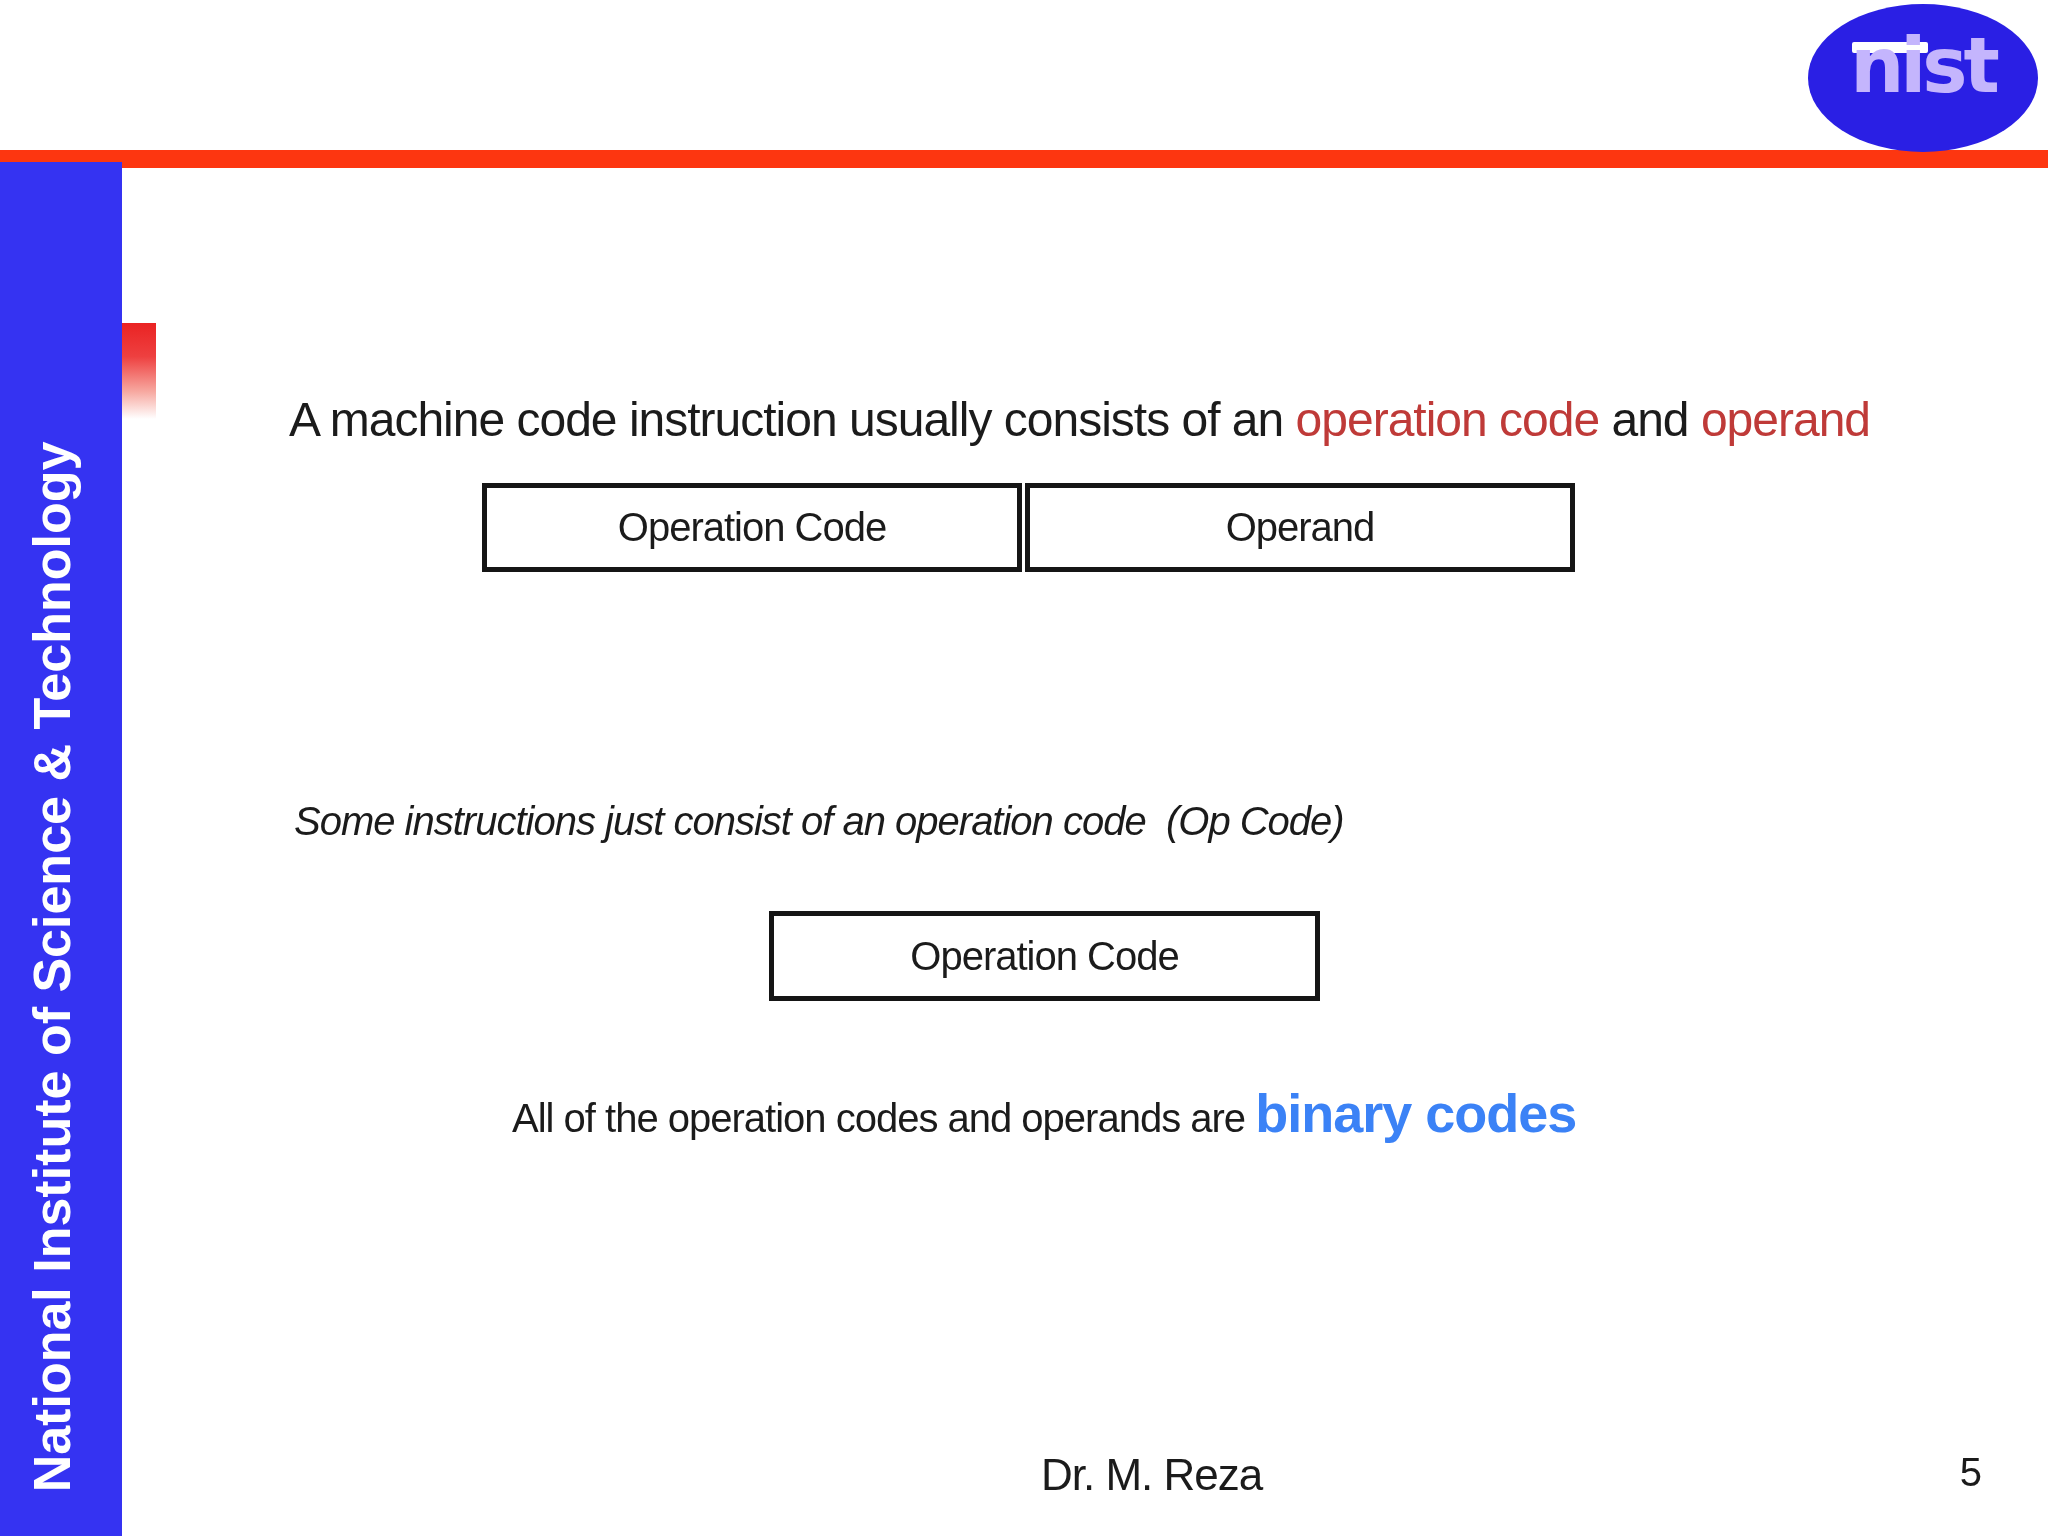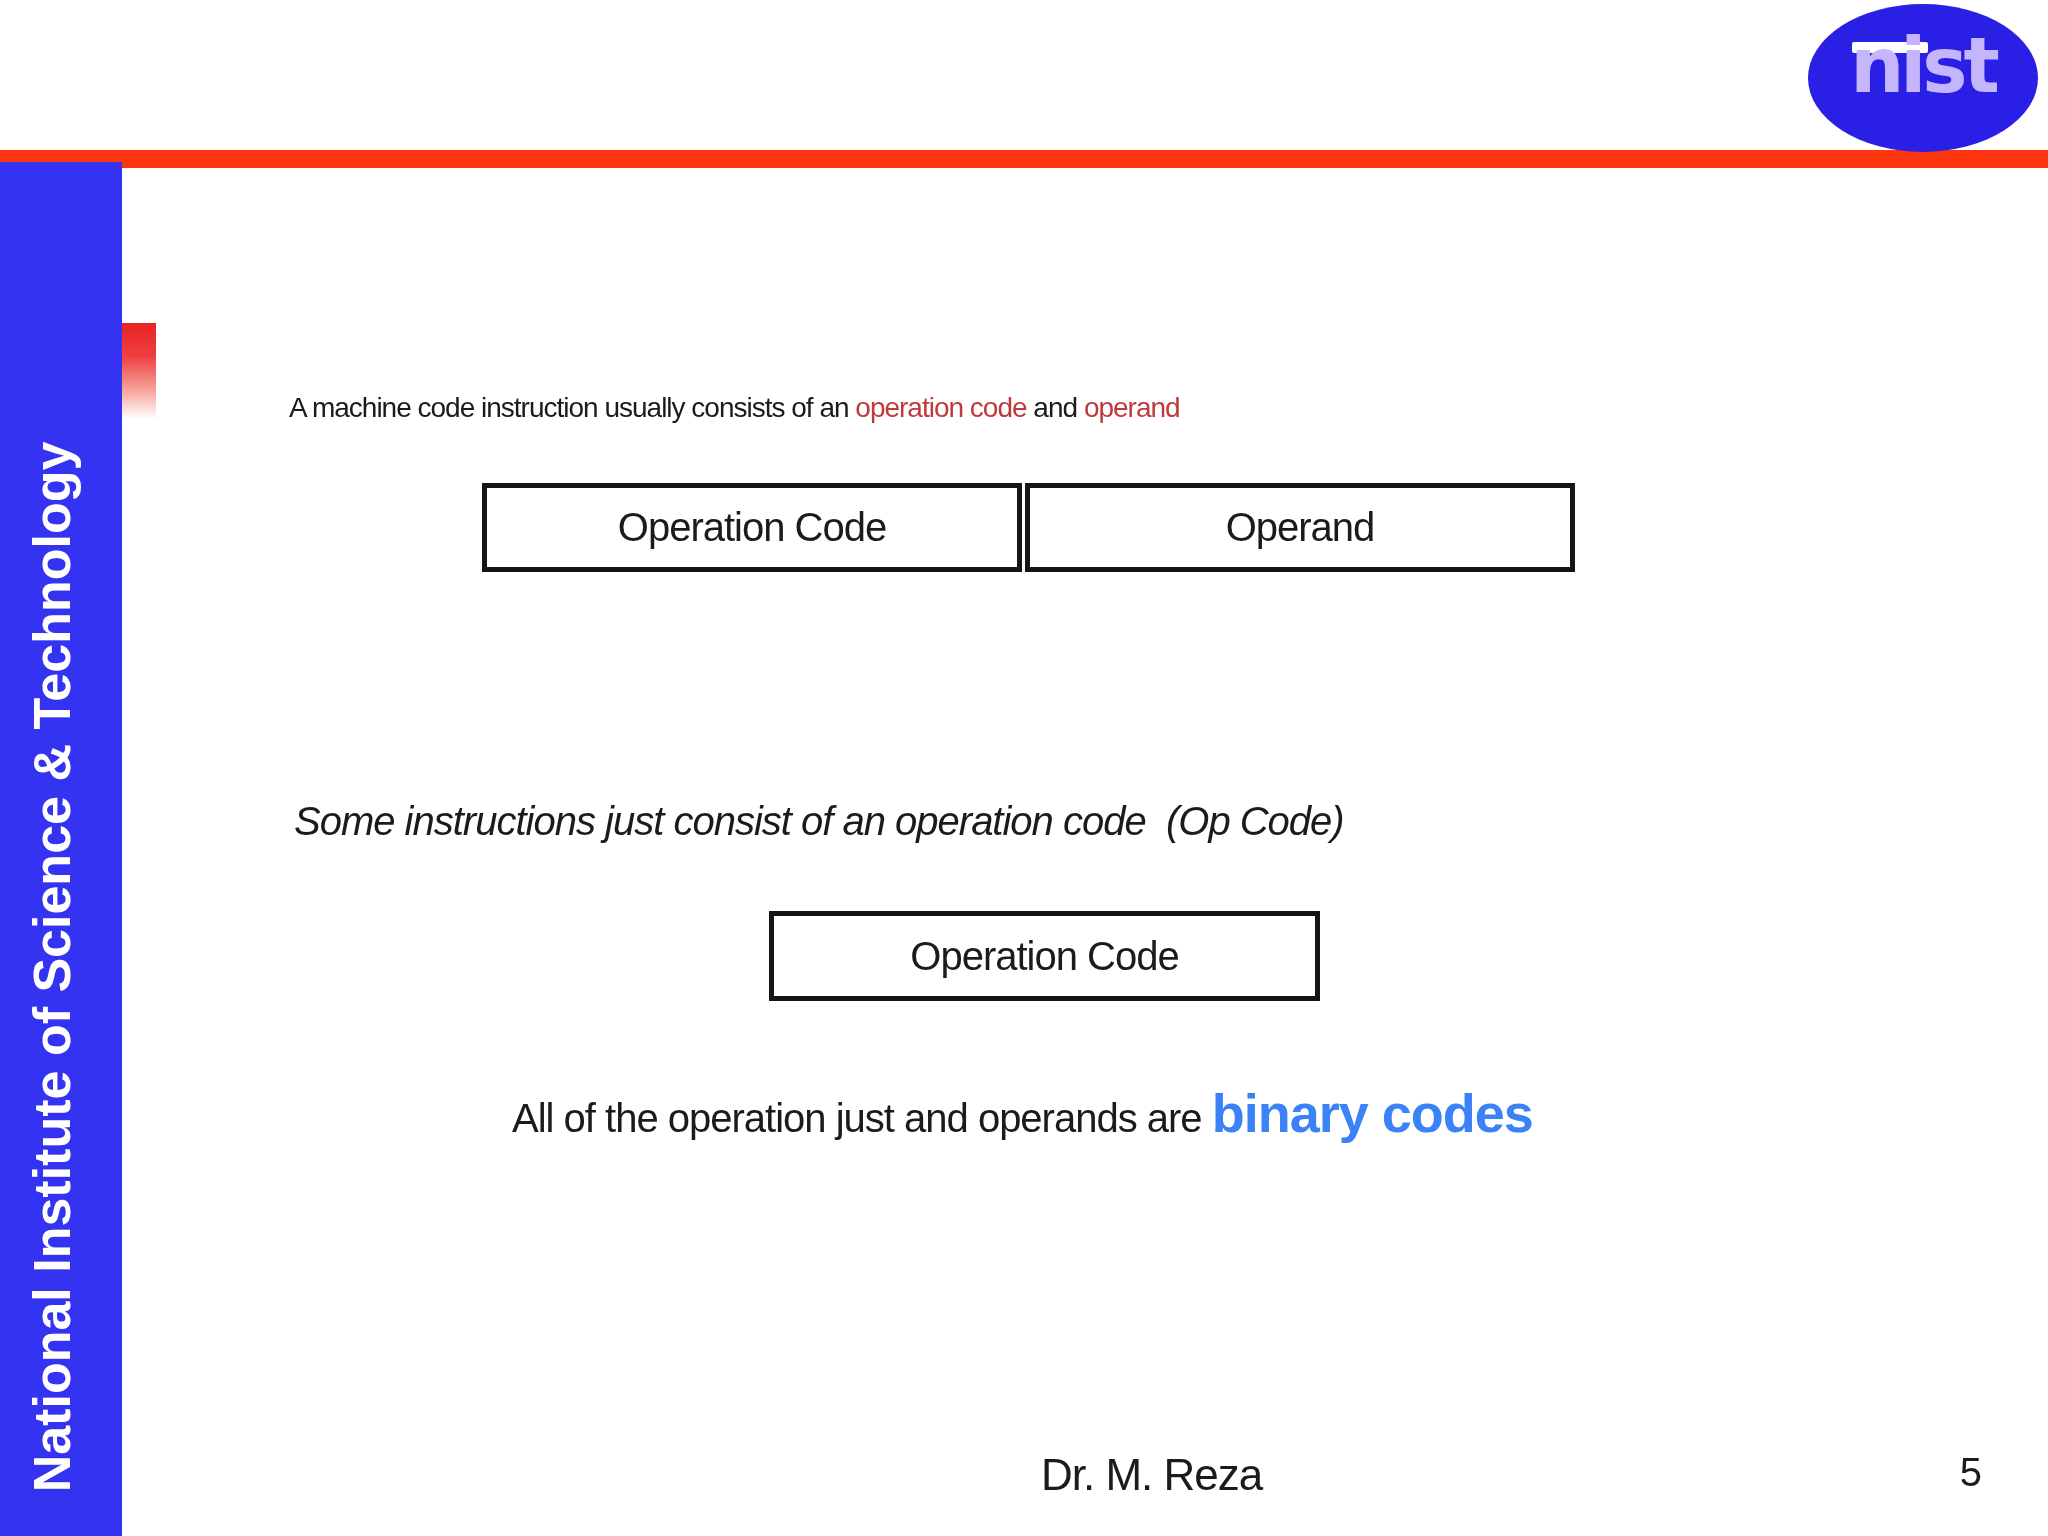--- a/index.html
+++ b/index.html
@@ -42,21 +42,21 @@
     position:absolute;left:0;top:24px;width:100%;text-align:center;
     color:#c4b5fd;font-weight:bold;font-size:76px;line-height:1;
     letter-spacing:-4px;font-family:"DejaVu Sans",sans-serif;
   }
   .logo-bar{
     position:absolute;left:44px;top:38px;width:76px;height:11px;
     background:#ffffff;border-radius:2px;
   }
   
   .txt{position:absolute;line-height:1.15;letter-spacing:-1px;white-space:nowrap;}
-  .line1{left:289px;top:392px;font-size:28px;}
+  .line1{left:289px;top:392px;font-size:48px;}
   .line2{left:294px;top:798px;font-size:40px;white-space:pre;font-style:italic;}
   .line3{left:512px;top:1086px;font-size:54px;line-height:1;}
   .line3 .black-part{font-size:40px;}
   .red-t{color:#bf3a38;}
   .red-big{color:#3b82f6;font-size:54px;font-weight:bold;letter-spacing:-1px;}
   
   .box-row{
     position:absolute;left:482px;top:483px;width:1093px;height:89px;
     display:flex;gap:3px;box-sizing:border-box;
   }
@@ -102,20 +102,20 @@
   <div class="box-row">
     <div class="cell cell-op">Operation Code</div>
     <div class="cell cell-operand">Operand</div>
   </div>
 
   <div class="txt line2">Some instructions just consist of an operation code  (Op Code)</div>
 
   <div class="box-single">Operation Code</div>
 
   <div class="txt line3">
-    <span class="black-part">All of the operation just and operands are </span><span class="red-big">binary codes</span>
+    <span class="black-part">All of the operation codes and operands are </span><span class="red-big">binary codes</span>
   </div>
 
   <div class="footer-author">Dr. M. Reza</div>
 
   <div class="footer-page">5</div>
 
 </div>
 
 </body></html>

